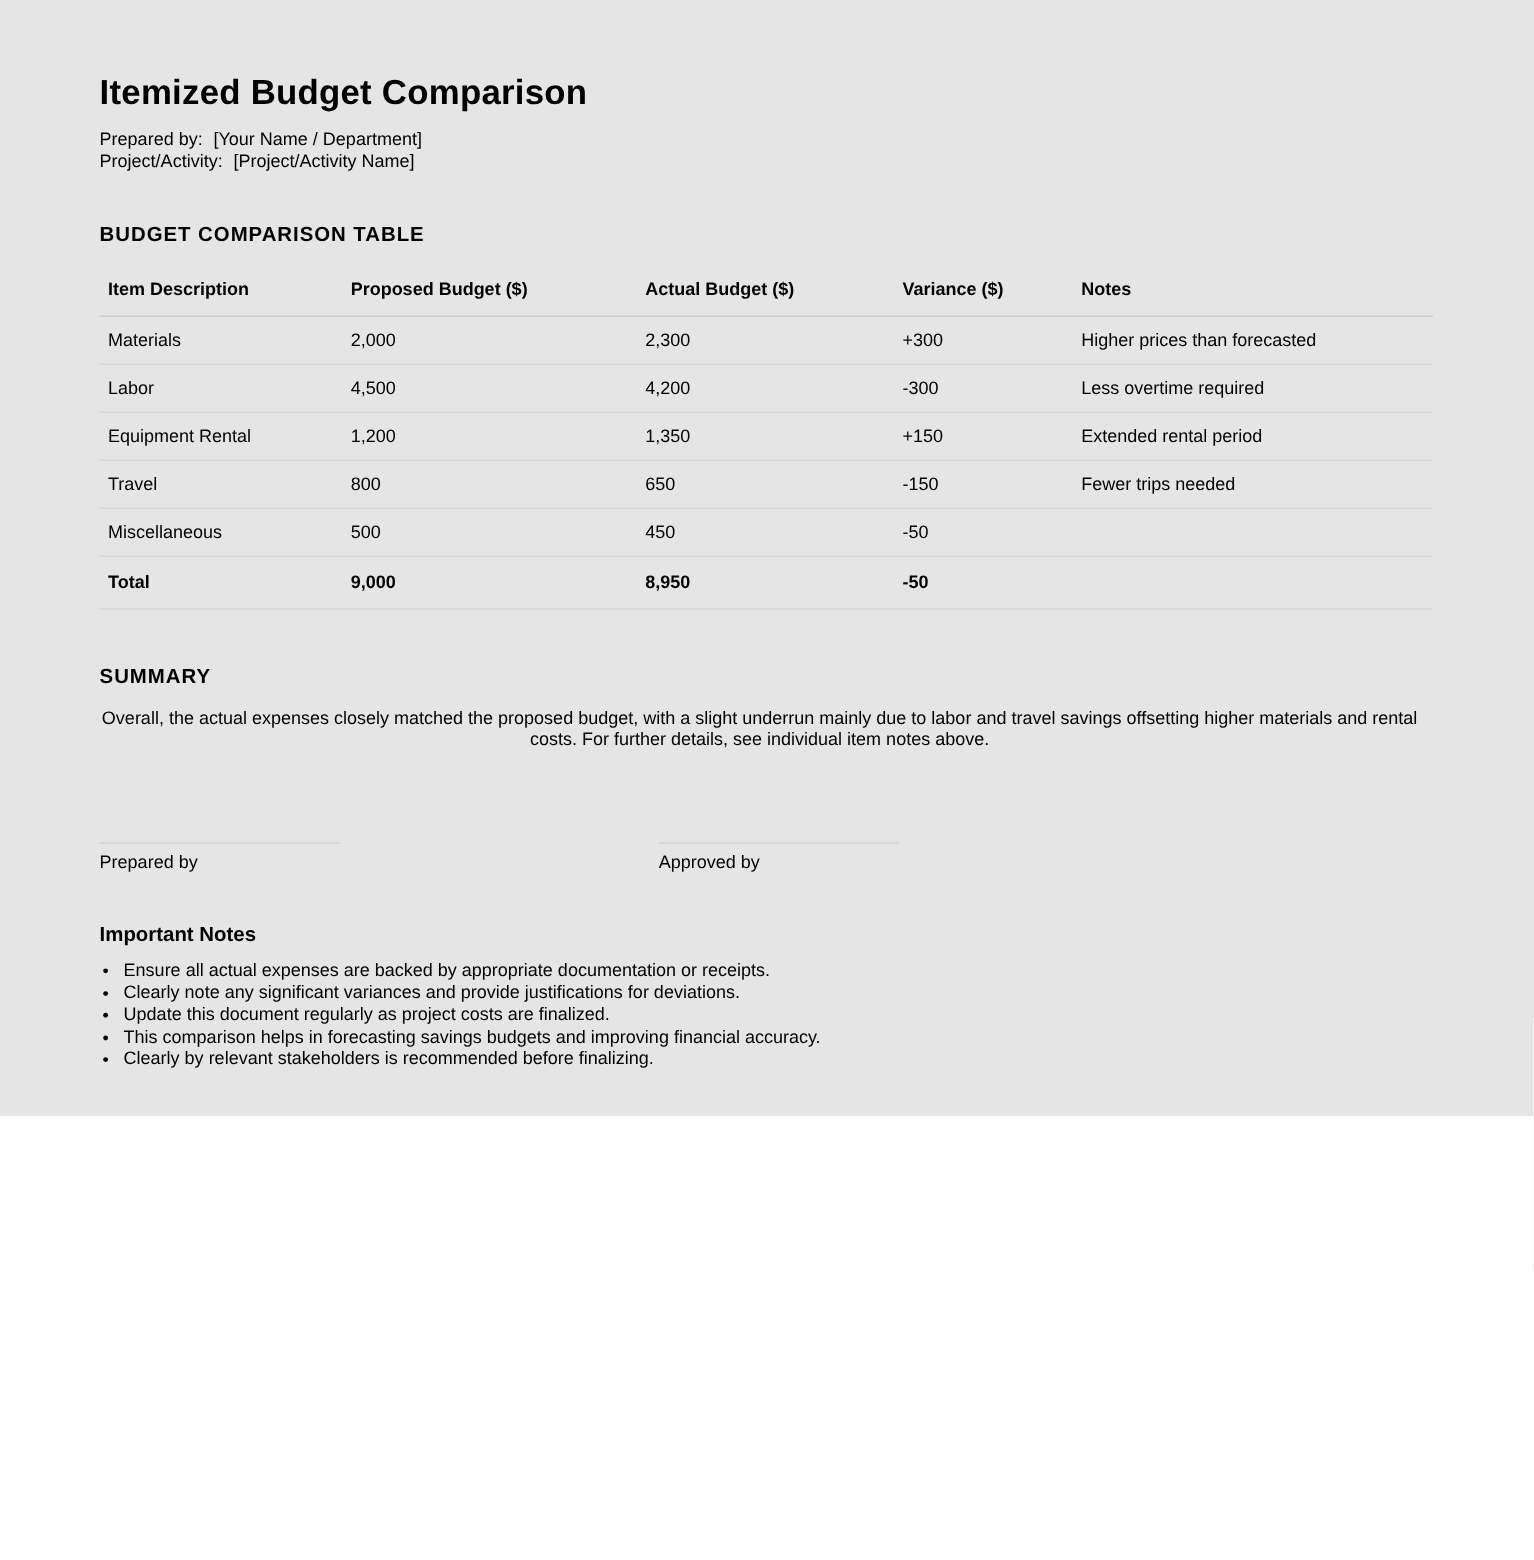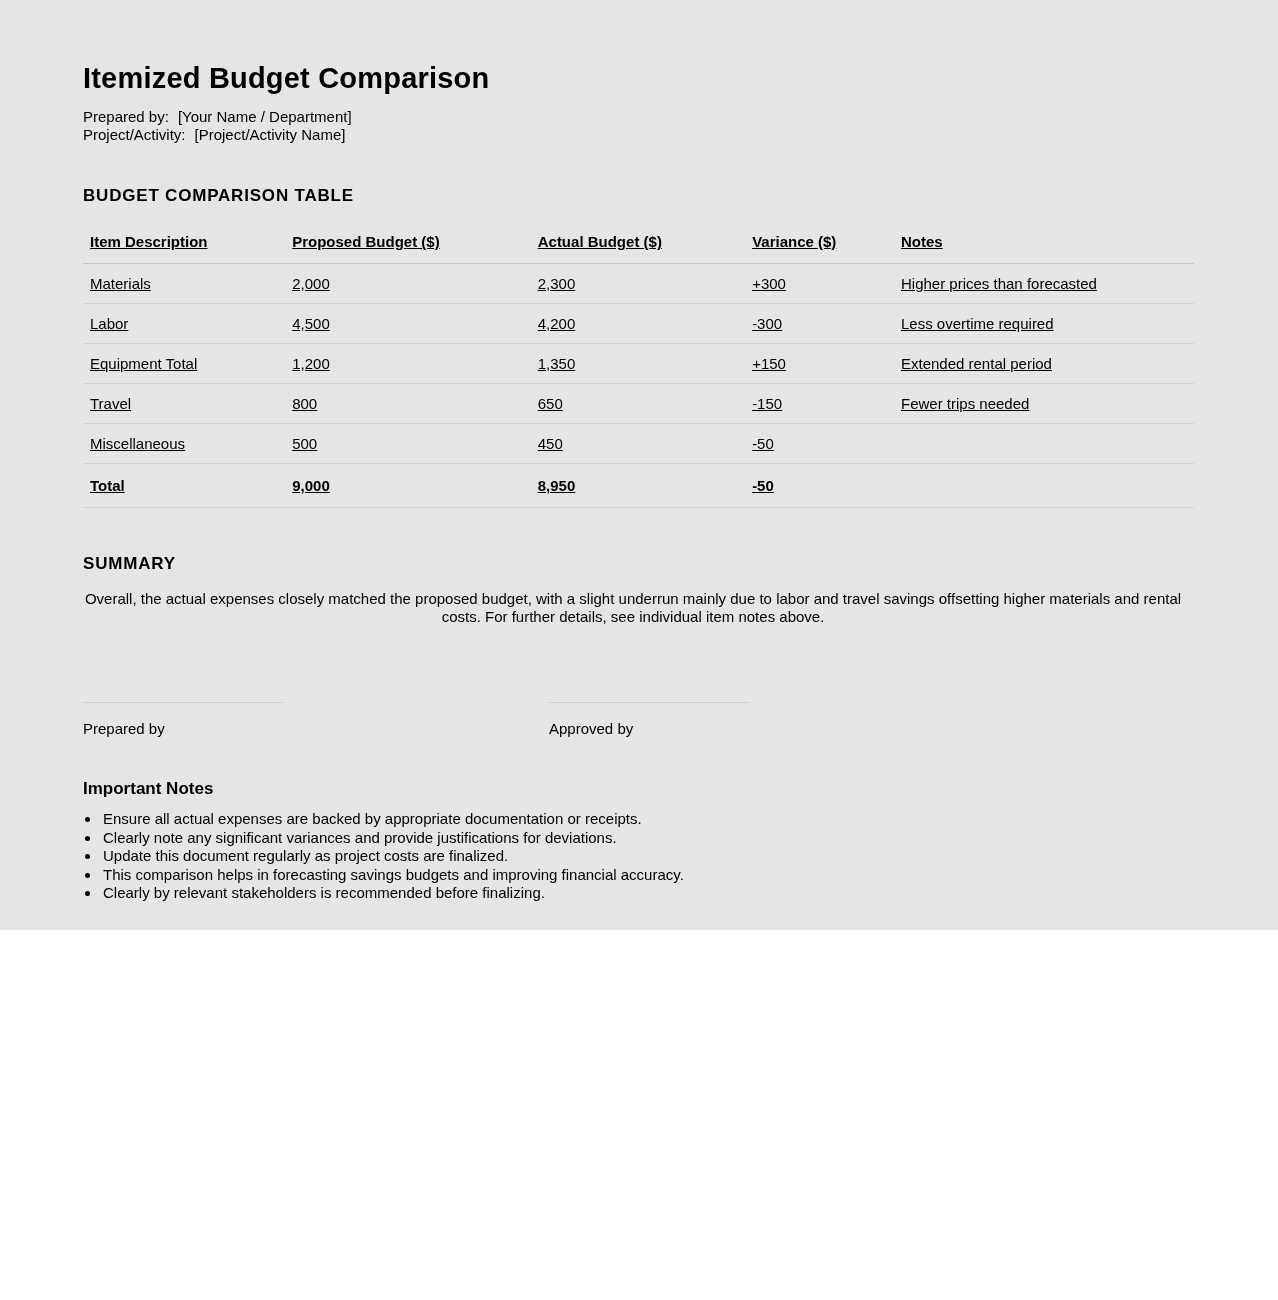--- a/index.html
+++ b/index.html
@@ -35,21 +35,20 @@
     font-weight: bold;
     letter-spacing: 0.8px;
     margin: 42px 0 0 0;
   }
 
   table.budget-table {
     width: 100%;
     border-collapse: collapse;
     margin-top: 27px;
     font-size: 15px;
-    text-decoration: underline;
   }
   table.budget-table th {
     text-align: left;
     font-weight: bold;
     padding: 0 8px 13px 7px;
     border-bottom: 1px solid #c6c6c6;
     white-space: nowrap;
   }
   table.budget-table td {
     padding: 11px 8px 11px 7px;
@@ -81,21 +80,21 @@
     margin-top: 76px;
   }
   .sig-block { width: 200px; }
   .sig-block + .sig-block { margin-left: 266px; }
   .sig-line {
     border-top: 1px solid #cccccc;
     height: 0;
   }
   .sig-label {
     font-size: 15px;
-    margin-top: 17px;
+    margin-top: 7px;
   }
 
   .notes-heading {
     font-size: 17px;
     font-weight: bold;
     margin: 42px 0 11px 0;
   }
   ul.notes-list {
     margin: 0;
     padding-left: 18px;
@@ -150,21 +149,21 @@
         <td>Higher prices than forecasted</td>
       </tr>
       <tr>
         <td>Labor</td>
         <td>4,500</td>
         <td>4,200</td>
         <td>-300</td>
         <td>Less overtime required</td>
       </tr>
       <tr>
-        <td>Equipment Total</td>
+        <td>Equipment Rental</td>
         <td>1,200</td>
         <td>1,350</td>
         <td>+150</td>
         <td>Extended rental period</td>
       </tr>
       <tr>
         <td>Travel</td>
         <td>800</td>
         <td>650</td>
         <td>-150</td>

